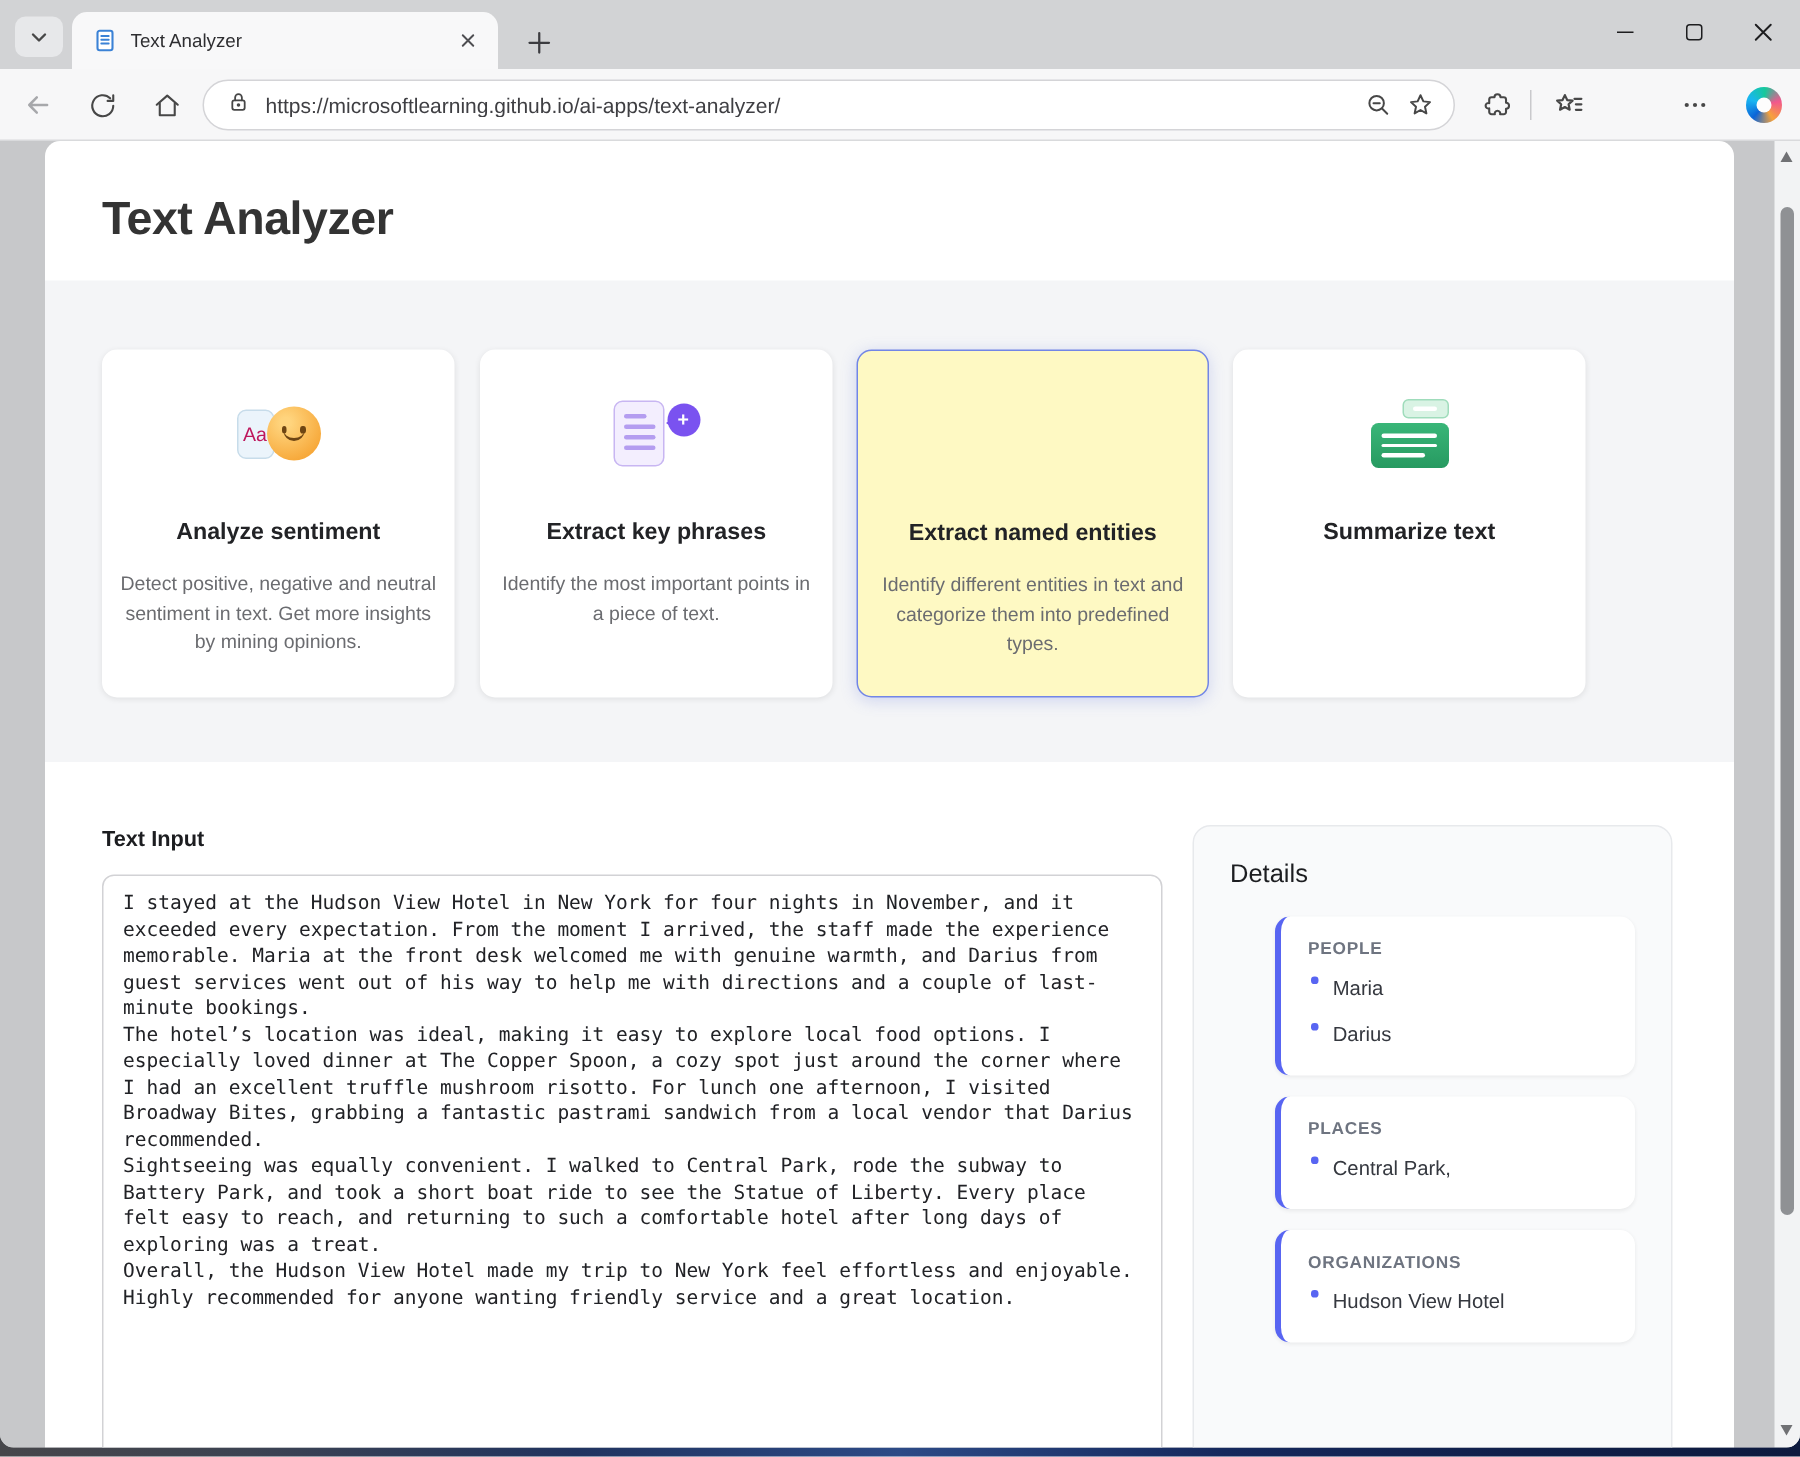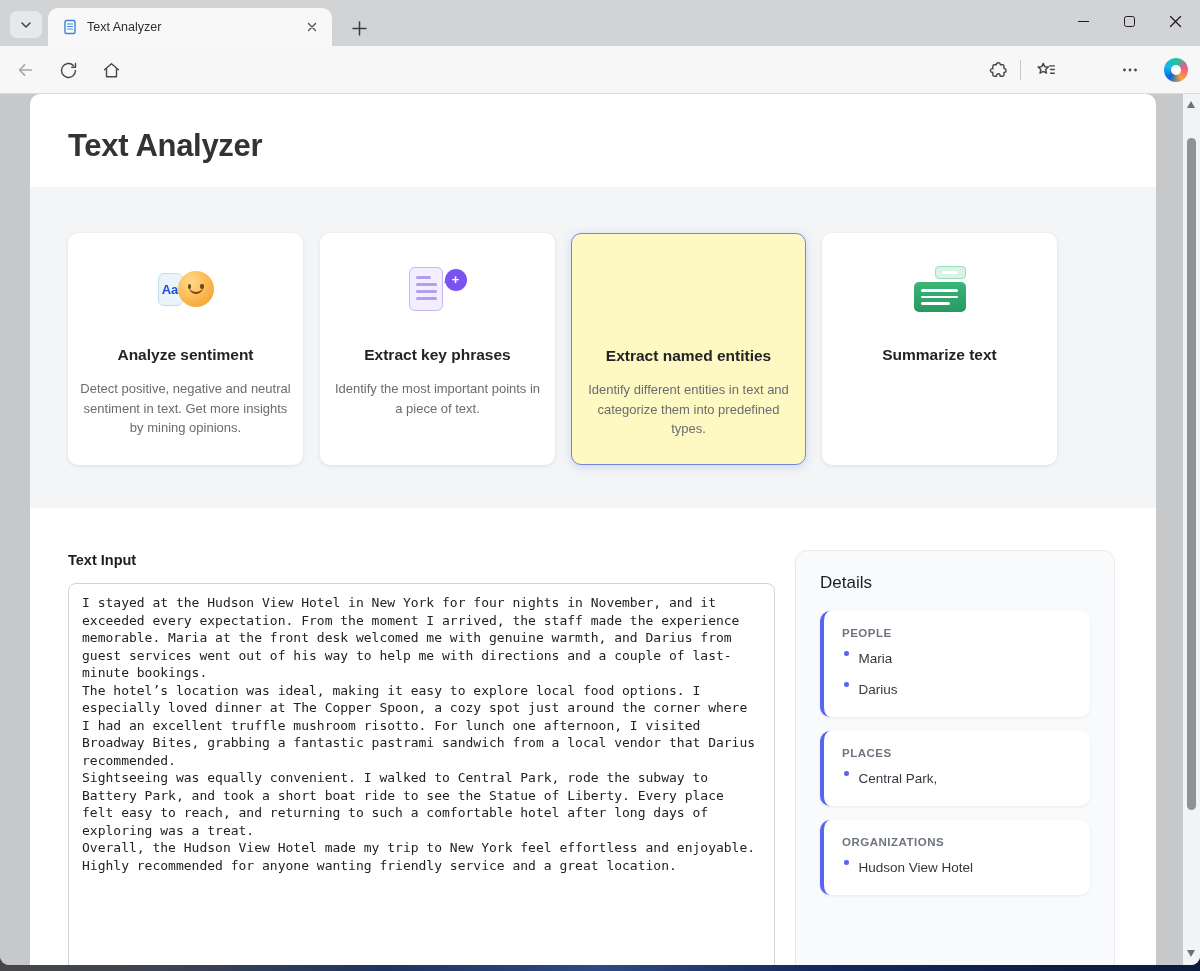--- a/index.html
+++ b/index.html
@@ -65,21 +65,21 @@
   .card.selected { background:#fef9c3; border:1.5px solid #7286e6;
     box-shadow:0 2px 10px rgba(100,120,220,0.25); }
   .icon-row { position:absolute; left:0; right:0; top:32px; height:48px;
     display:flex; align-items:center; justify-content:center; }
   .card-title { position:absolute; left:0; right:0; top:113px; font-size:15.5px; font-weight:700; color:#222326; }
   .card-desc { position:absolute; left:10px; right:10px; top:146px; font-size:13px; line-height:1.5;
     color:#6b6c70; }
 
   
   .aa-box { width:25px; height:33px; background:#ebf4fb; border:1.5px solid #c7dcea; border-radius:6px;
-    display:flex; align-items:center; justify-content:center; font-size:13px; font-weight:700; color:#1d4ed8;
+    display:flex; align-items:center; justify-content:center; font-size:13px; font-weight:400; color:#be185d;
     position:relative; z-index:1; }
   .smiley { width:36px; height:36px; border-radius:50%; margin-left:-5px; position:relative; z-index:2;
     background:radial-gradient(circle at 35% 30%, #ffd47d 10%, #f7a93b 75%); }
   .smiley .eye { position:absolute; top:13px; width:3.5px; height:4.5px; border-radius:50%; background:#6e4513; }
   .smiley .eye.l { left:10px; } .smiley .eye.r { right:10px; }
   .smiley .mouth { position:absolute; left:11px; top:14px; width:14px; height:9px;
     border-bottom:2.5px solid #6e4513; border-radius:0 0 10px 10px; }
 
   .kp-doc { width:34px; height:44px; background:#f3eefe; border:1.5px solid #c8b6f2; border-radius:6px;
     position:relative; }
@@ -123,21 +123,21 @@
   .ti-area { position:absolute; left:38px; top:489px; width:707px; height:500px; background:#ffffff;
     border:1px solid #d2d2d5; border-radius:8px; padding:10px 13px; resize:none; outline:none;
     font-family:"DejaVu Sans Mono", monospace; font-size:13px; line-height:17.5px; color:#212226;
     white-space:pre-wrap; overflow:hidden; }
 
   
   .details { position:absolute; left:765px; top:456px; width:320px; height:540px; background:#f9fafb;
     border:1px solid #e7e9ec; border-radius:12px; padding:22px 24px; }
   .details-title { font-size:17px; font-weight:400; color:#1d1e21; margin-bottom:18px; }
   .entity-card { background:#ffffff; border-left:4px solid #5865f2; border-radius:10px;
-    box-shadow:0 1px 3px rgba(0,0,0,0.07); padding:16px 18px 12px; margin-bottom:14px; }
+    box-shadow:0 1px 3px rgba(0,0,0,0.07); padding:16px 18px 12px; margin-bottom:14px;margin-left:30px; }
   .entity-label { font-size:11.5px; font-weight:700; letter-spacing:0.5px; color:#6e7480; margin-bottom:4px; }
   .entity-item { display:flex; align-items:flex-start; padding:8px 0; font-size:13.5px; color:#35383f; }
   .entity-item .dot { width:4.5px; height:4.5px; border-radius:50%; background:#5865f2;
     margin:0 10px 0 2px; flex:0 0 auto; }
 
   
   .scrollbar { position:absolute; left:1183px; top:0; bottom:0; width:17px; background:#f2f3f4; }
   .sb-up { position:absolute; left:4px; top:7px; width:0; height:0;
     border-left:4.5px solid transparent; border-right:4.5px solid transparent; border-bottom:7px solid #707174; cursor:pointer; }
   .sb-down { position:absolute; left:4px; bottom:8px; width:0; height:0;
@@ -205,20 +205,41 @@
           <path d="M20 4v4.3h-4.3"></path>
         </svg>
     </div>
     <div class="navbtn" style="left:96px">
       <svg class="stroke-ic" width="21" height="21" viewBox="0 0 24 24">
           <path d="M4 11.2L12 4.3l8 6.9"></path>
           <path d="M6.3 10.2v9h11.4v-9"></path>
         </svg>
     </div>
 
+    <div class="urlbar">
+      <span class="lock">
+        <svg class="stroke-ic" width="18" height="18" viewBox="0 0 24 24">
+            <rect x="6.5" y="10.5" width="11" height="8.5" rx="1.8"></rect>
+            <path d="M9 10.5V8a3 3 0 0 1 6 0v2.5"></path>
+            <circle cx="12" cy="14.7" r="0.8" fill="#474747"></circle>
+          </svg>
+      </span>
+      <span class="url-text">https://microsoftlearning.github.io/ai-apps/text-analyzer/</span>
+      <span class="urlbar-icon">
+        <svg class="stroke-ic" width="20" height="20" viewBox="0 0 24 24">
+            <circle cx="10.5" cy="10.5" r="5.8"></circle>
+            <path d="M15 15l4 4M8 10.5h5"></path>
+          </svg>
+      </span>
+      <span class="urlbar-icon star-btn">
+        <svg class="stroke-ic" width="20" height="20" viewBox="0 0 24 24" stroke-width="1.5">
+            <path d="M12 4.2l2.3 4.9 5.3.6-4 3.7 1.1 5.3L12 16l-4.7 2.7 1.1-5.3-4-3.7 5.3-.6z"></path>
+          </svg>
+      </span>
+    </div>
 
     <div class="navbtn" style="left:983px">
       <svg class="stroke-ic" width="21" height="21" viewBox="0 0 24 24" stroke-width="1.5">
           <path d="M9.5 5.5a2.3 2.3 0 0 1 4.6 0h2.4a1.8 1.8 0 0 1 1.8 1.8v2.4a2.3 2.3 0 0 1 0 4.6v2.4a1.8 1.8 0 0 1-1.8 1.8h-2.7a2.1 2.1 0 1 0-4 0H7.3a1.8 1.8 0 0 1-1.8-1.8v-2.7a2.1 2.1 0 1 1 0-4V7.3a1.8 1.8 0 0 1 1.8-1.8z"></path>
         </svg>
     </div>
     <div class="tb-divider"></div>
     <div class="navbtn" style="left:1031px">
       <svg class="stroke-ic" width="22" height="22" viewBox="0 0 24 24" stroke-width="1.5">
           <path d="M9 4.8l1.7 3.6 3.9.4-2.9 2.7.8 3.9L9 13.5l-3.5 1.9.8-3.9-2.9-2.7 3.9-.4z"></path>

